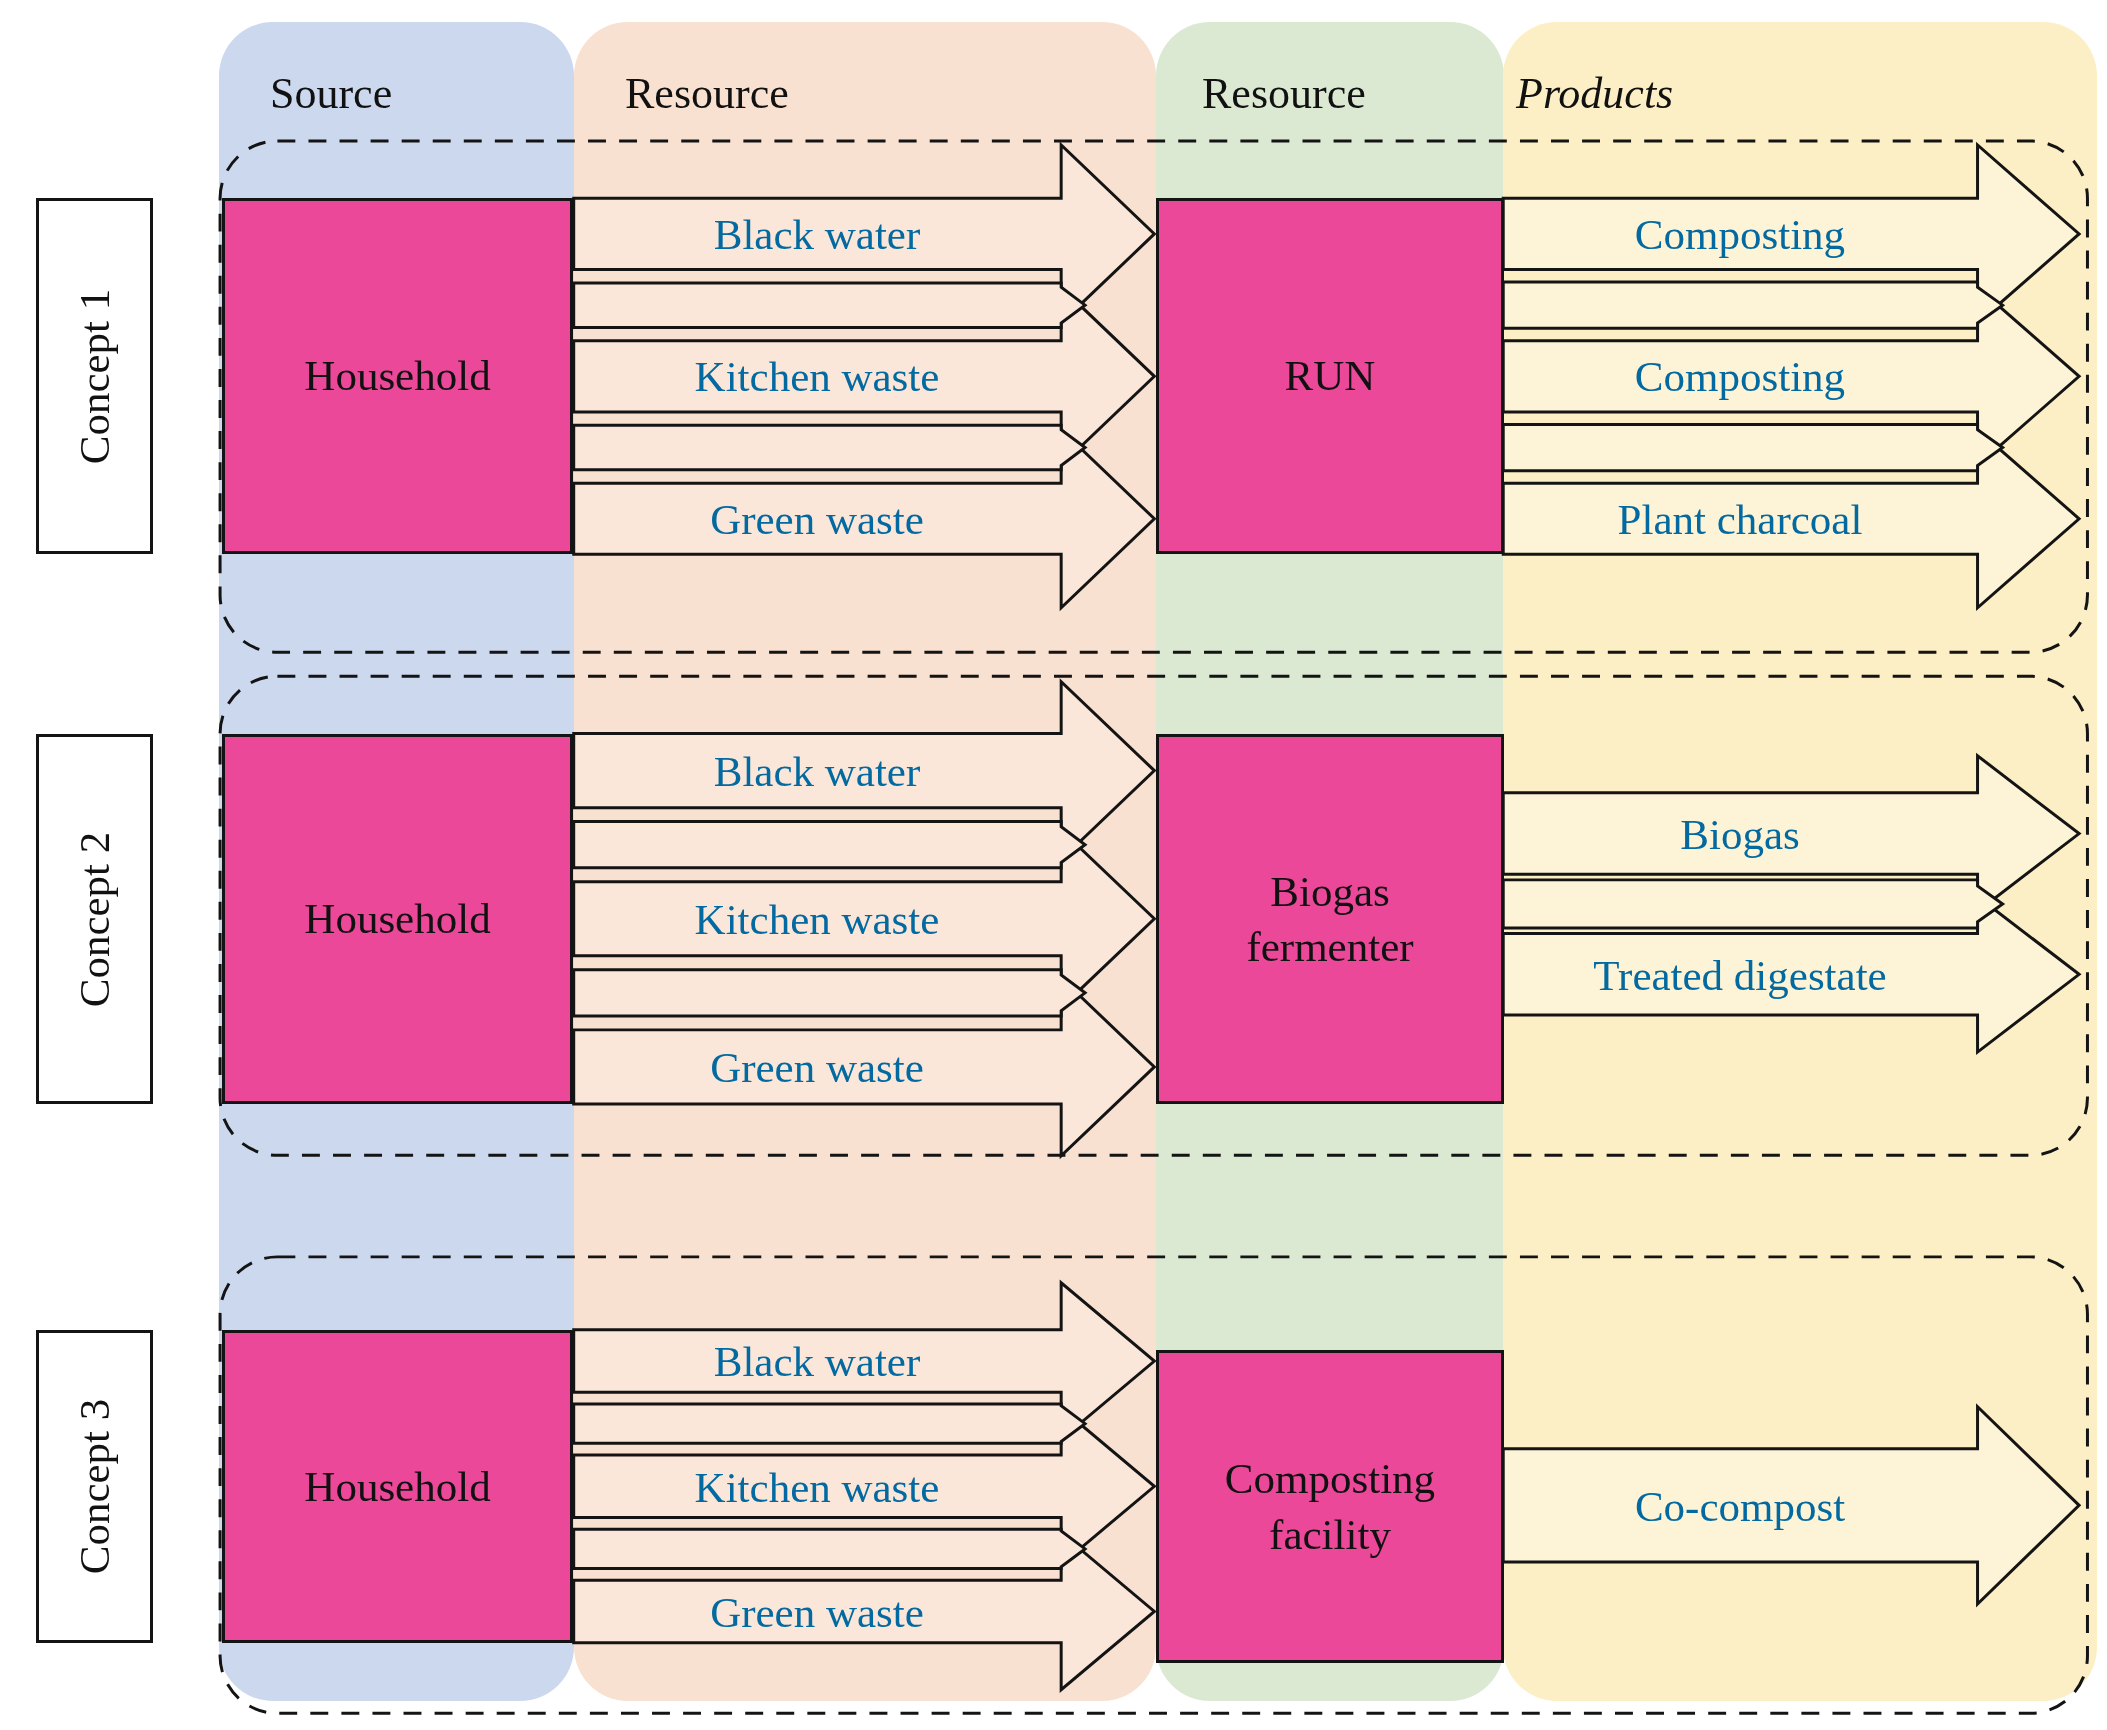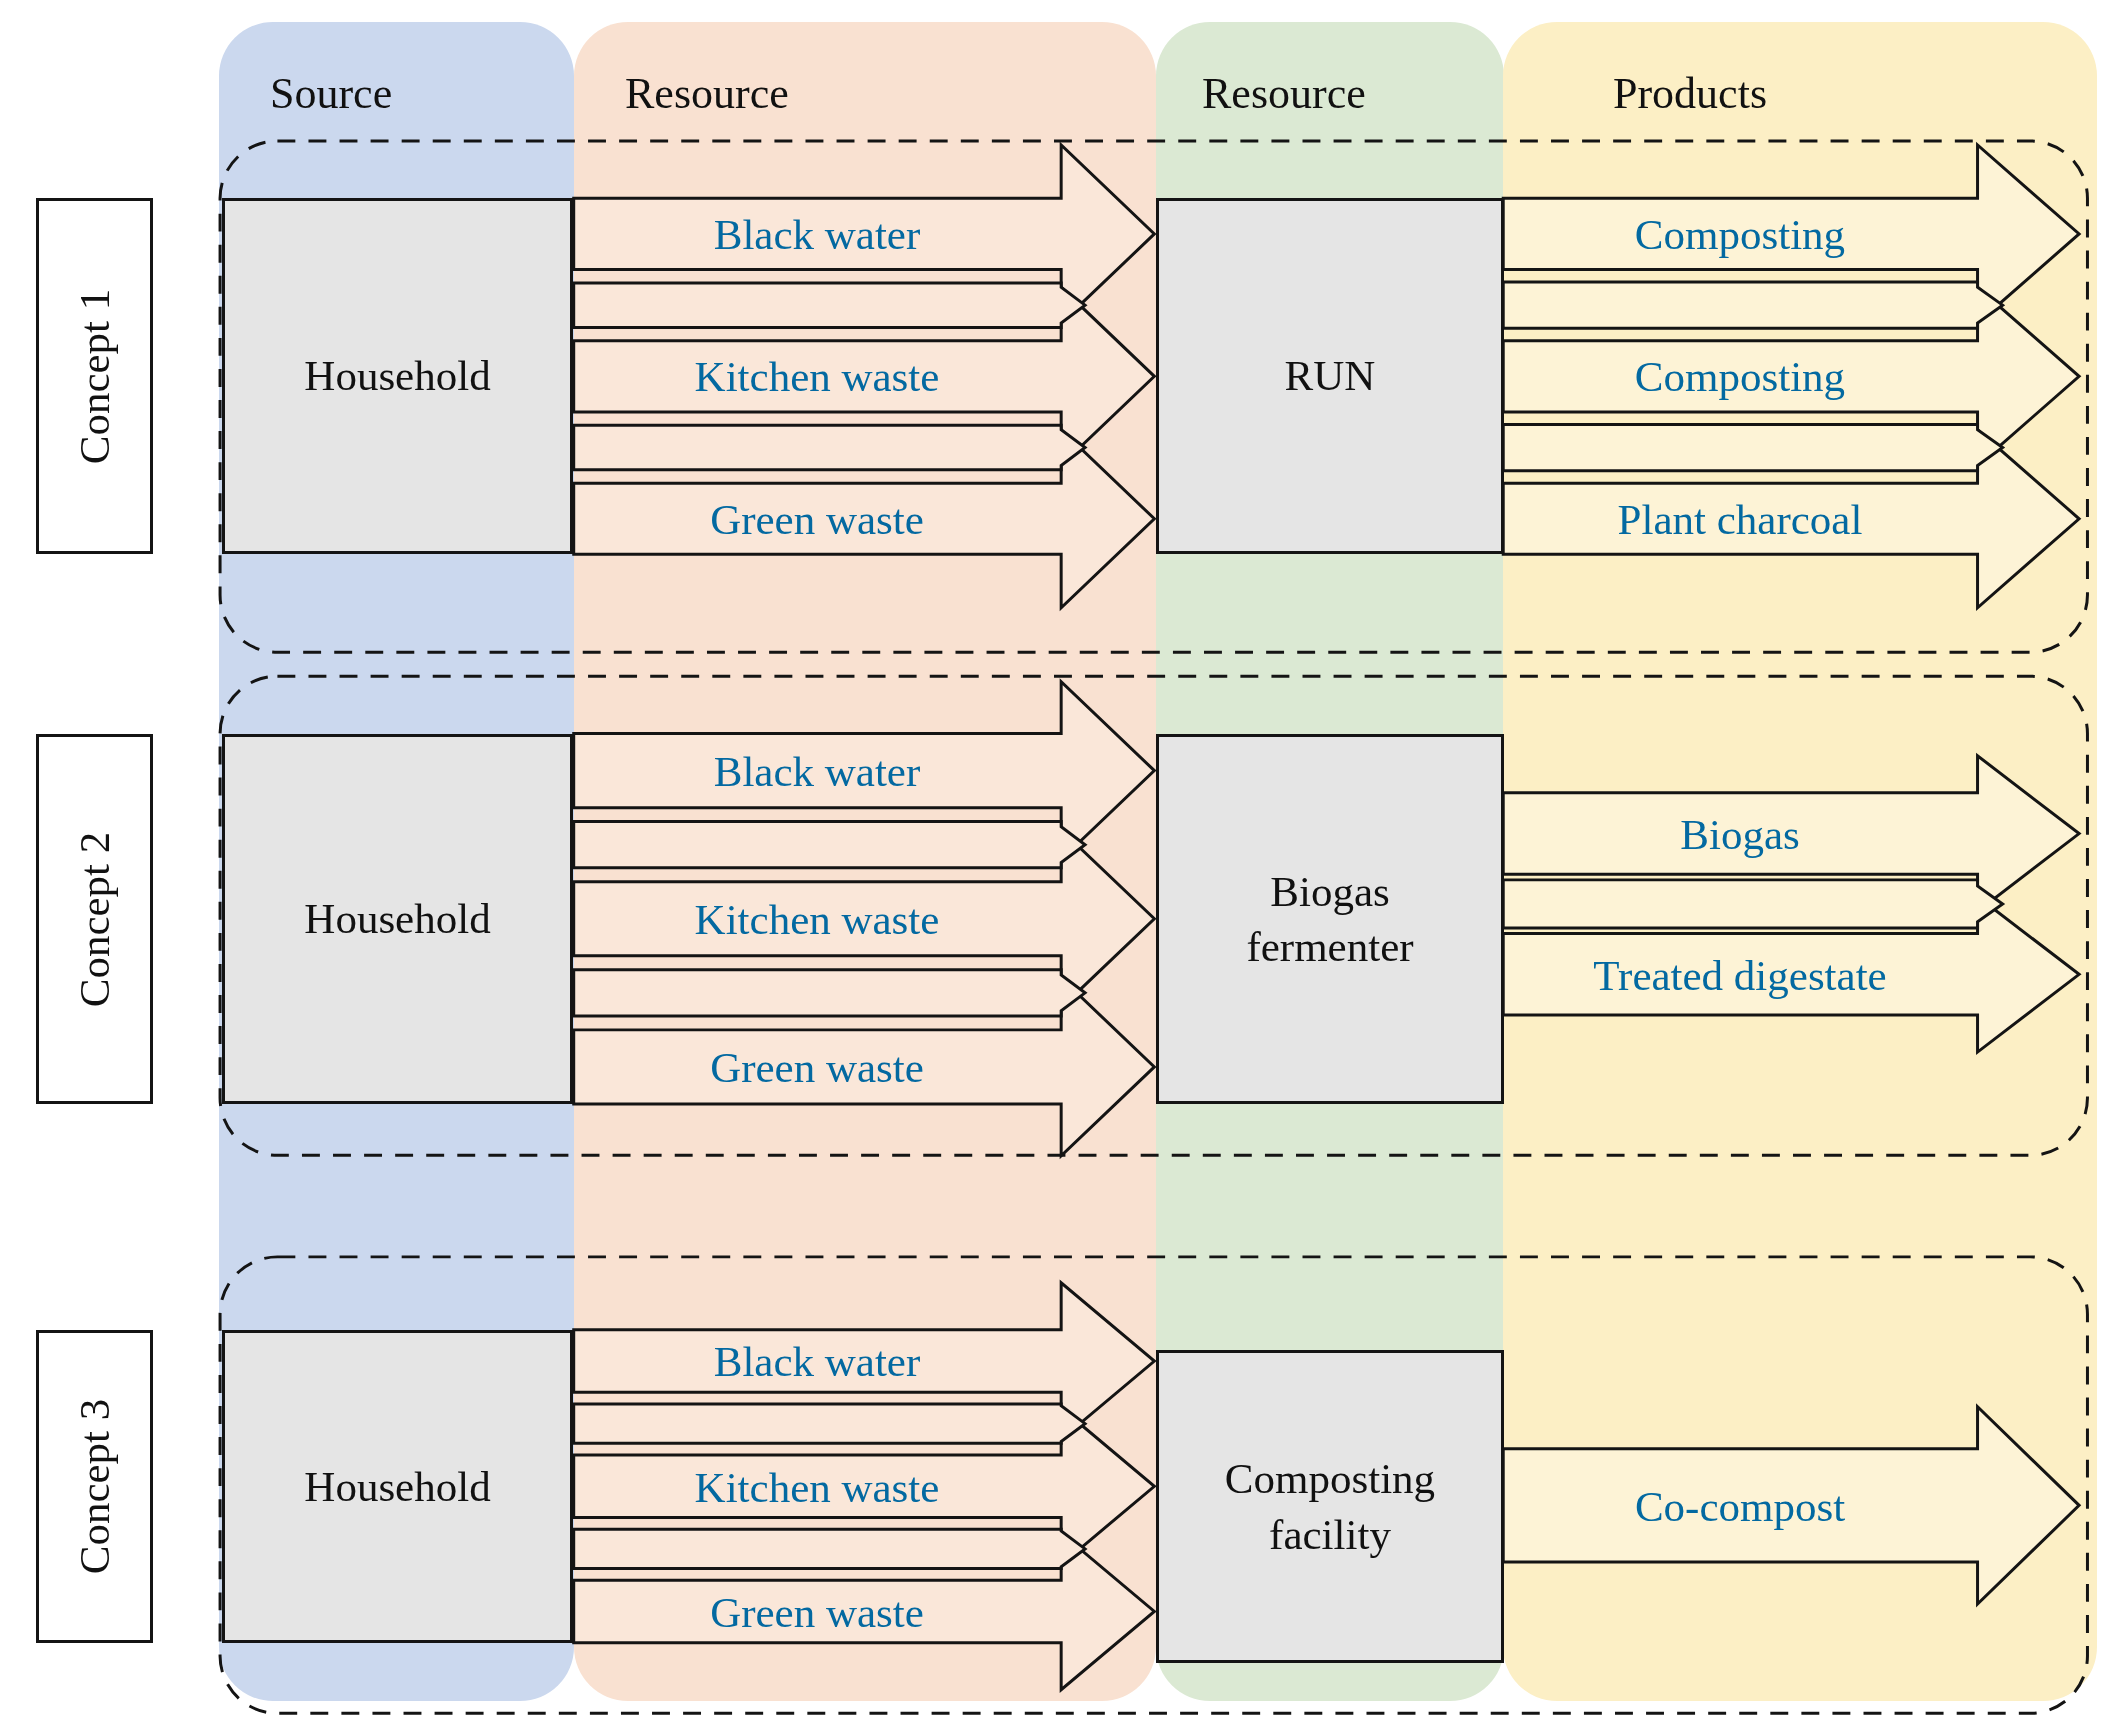--- a/index.html
+++ b/index.html
@@ -20,21 +20,21 @@
   .col-header{
     position:absolute;
     top:67px;height:54px;line-height:54px;
     font-size:44px;
     white-space:nowrap;
     color:#111;
   }
   #svg-layer{position:absolute;left:0;top:0;}
   .solid-box{
     position:absolute;
-    background:#e5e5e5;
+    background:#ec4899;
     border:3px solid #141414;
     box-sizing:border-box;
     display:flex;align-items:center;justify-content:center;
     text-align:center;
     font-size:43px;line-height:1.28;
   }
   .solid-box .inner{max-width:257px;}
   .vlabel-box{
     position:absolute;
     background:#ffffff;
@@ -61,21 +61,21 @@
 <div class="page">
 
   <div class="band" style="left: 219px; width: 355px; background: rgb(203, 216, 238);"></div>
   <div class="band" style="left: 574px; width: 582px; background: rgb(249, 225, 209);"></div>
   <div class="band" style="left: 1156px; width: 348px; background: rgb(219, 233, 211);"></div>
   <div class="band" style="left: 1503px; width: 594px; background: rgb(252, 239, 197);"></div>
 
   <div class="col-header" style="left:270px;">Source</div>
   <div class="col-header" style="left:625px;">Resource</div>
   <div class="col-header" style="left:1202px;">Resource</div>
-  <div class="col-header" style="left:1613px;">Products</div>
+  <div class="col-header" style="left:1516px;font-style:italic;">Products</div>
 
   <svg id="svg-layer" width="2108" height="1730" viewBox="0 0 3528 2896">
       <rect x="368" y="236" width="3126" height="856" rx="96" ry="96" fill="none" stroke="#141414" stroke-width="5" stroke-dasharray="30 22"></rect>
       <polygon points="960,332 1776,332 1776,242.60000000000002 1932,391.6 1776,540.6 1776,451.20000000000005 960,451.20000000000005" fill="#fae7d9" stroke="#141414" stroke-width="5" stroke-linejoin="miter"></polygon>
       <polygon points="960,570.4 1776,570.4 1776,481 1932,630 1776,779 1776,689.6 960,689.6" fill="#fae7d9" stroke="#141414" stroke-width="5" stroke-linejoin="miter"></polygon>
       <polygon points="960,808.8 1776,808.8 1776,719.4 1932,868.4 1776,1017.4 1776,928 960,928" fill="#fae7d9" stroke="#141414" stroke-width="5" stroke-linejoin="miter"></polygon>
       <polygon points="960,473.54999999999995 1776,473.54999999999995 1776,480.79999999999995 1816,510.79999999999995 1776,540.8 1776,548.05 960,548.05" fill="#fae7d9" stroke="#141414" stroke-width="5" stroke-linejoin="miter"></polygon>
       <polygon points="960,711.95 1776,711.95 1776,719.2 1816,749.2 1776,779.2 1776,786.45 960,786.45" fill="#fae7d9" stroke="#141414" stroke-width="5" stroke-linejoin="miter"></polygon>
       <polygon points="2516,332 3310,332 3310,242.60000000000002 3480,391.6 3310,540.6 3310,451.20000000000005 2516,451.20000000000005" fill="#fdf3d6" stroke="#141414" stroke-width="5" stroke-linejoin="miter"></polygon>
       <polygon points="2516,570.4 3310,570.4 3310,481 3480,630 3310,779 3310,689.6 2516,689.6" fill="#fdf3d6" stroke="#141414" stroke-width="5" stroke-linejoin="miter"></polygon>

